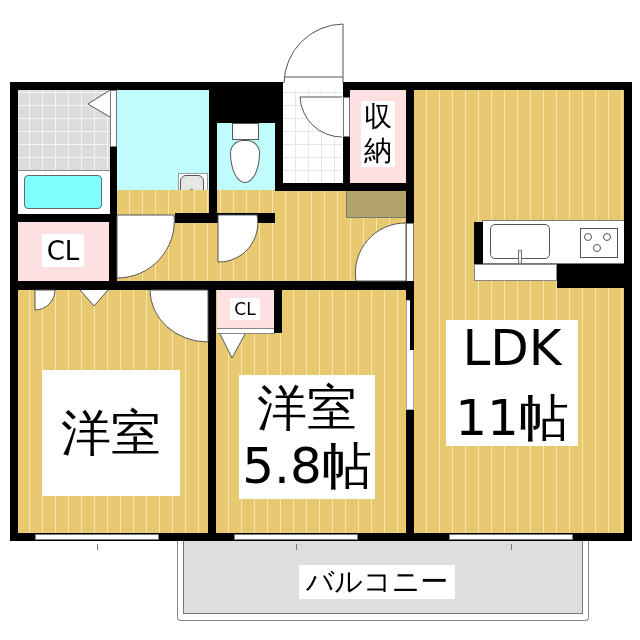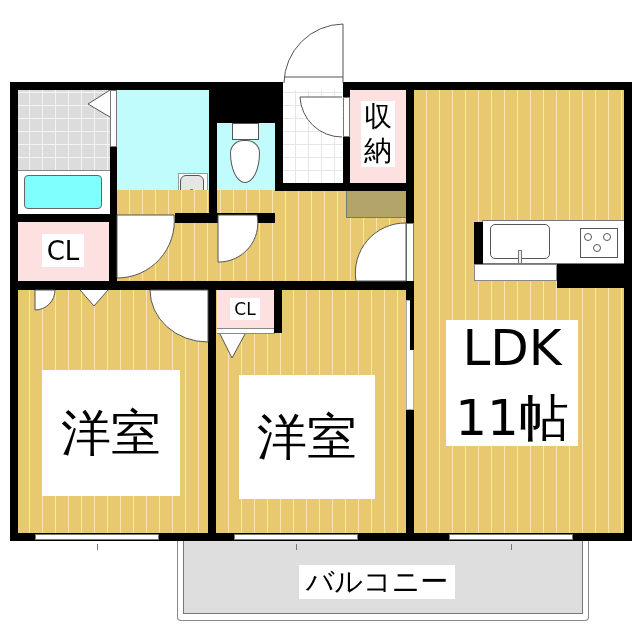--- a/index.html
+++ b/index.html
@@ -150,17 +150,18 @@
   <path d="M80 290 L94 306 L108 290" fill="#fff" stroke="#555"></path>
 
   <path d="M220 334 L232 358 L245 334" fill="#fff" stroke="#555"></path>
 </svg>
 
 <div class="abs label big" style="left:42px;top:370px;width:138px;height:126px;">
   <span>洋室</span>
 </div>
 <div class="abs label big" style="left:239px;top:375px;width:136px;height:124px;">
   <span>洋室</span>
+  <span style="margin-top:8px;">5.8帖</span>
 </div>
 <div class="abs label big" style="left:446px;top:320px;width:132px;height:126px;gap:20px;">
   <span>LDK</span>
   <span style="">11帖</span>
 </div>
 
 </body></html>

